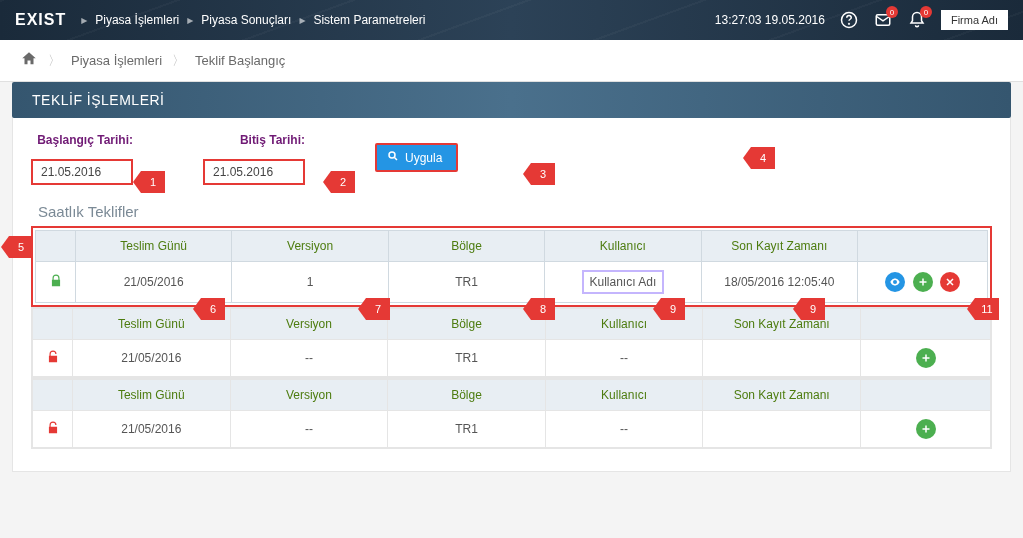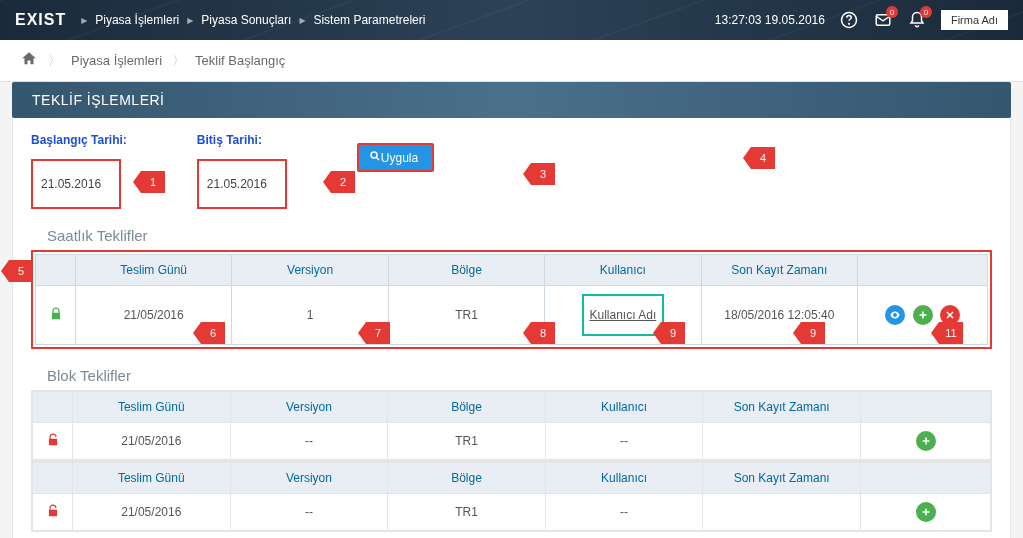--- a/index.html
+++ b/index.html
@@ -33,55 +33,55 @@
   
   .page-title-bar {
     background: linear-gradient(to right, #35566f, #4a708c, #35566f);
     color: #fff; padding: 10px 20px; font-size: 14px; letter-spacing: 0.5px;
     margin: 0 12px; border-radius: 2px;
   }
   
   .wrap { margin: 0 12px; background: #fff; padding: 15px 18px 22px 18px; border: 1px solid #e5e5e5; border-top: none; }
   
   .filters { display: flex; gap: 70px; align-items: flex-start; position: relative; }
-  .filter-col label { display: block; font-weight: bold; font-size: 12px; color: #1d4ed8; margin-bottom: 12px; }
+  .filter-col label { display: block; font-weight: bold; font-size: 12px; color: #701a75; margin-bottom: 12px; text-align: right; }
   .date-input {
-    border: 2px solid #e53935; padding: 16px 8px; width: 90px; font-size: 12px; color: #444;
+    border: 2px solid #e53935; padding: 4px 8px; width: 102px; font-size: 12px; color: #444;
   }
   .select-box {
     border: 1px solid #ccc; padding: 5px 28px 5px 10px; width: 90px; font-size: 12px; color: #aaa;
     position: relative; display: inline-flex; align-items: center; border-radius: 3px;
   }
   .select-box .caret { position: absolute; right: 8px; }
   .apply-btn {
     border: 2px solid #e53935; background: #2495e4; color: #fff; padding: 5px 14px 5px 10px;
-    display: inline-flex; align-items: center; font-size: 12px; border-radius: 2px; cursor: pointer;
+    display: inline-flex; align-items: center; gap: 6px; font-size: 12px; border-radius: 2px; cursor: pointer;
   }
   
   .red-tag {
     position: absolute; background: #e53935; color: #fff; font-size: 11px; width: 24px; height: 22px;
     display: flex; align-items: center; justify-content: center;
   }
   .red-tag::before {
     content: ""; position: absolute; left: -8px; top: 0; bottom: 0;
     border-right: 8px solid #e53935; border-top: 11px solid transparent; border-bottom: 11px solid transparent;
   }
   
-  .section-title { font-size: 15px; color: #7b8a96; margin: 18px 0 6px 16px; font-weight: normal; }
+  .section-title { font-size: 15px; color: #7b8a96; margin: 18px 0 6px 7px; font-weight: normal; }
   
   .table-frame { border: 2px solid #e53935; padding: 2px; }
   .tbl { width: 100%; border-collapse: collapse; table-layout: fixed; }
   .tbl th, .tbl td {
     border: 1px solid #d0d9e0; padding: 8px 6px; text-align: center; font-size: 12px; color: #555;
     background: #fff;
   }
-  .tbl th { background: #e8eef3; font-weight: normal; color: #0369a1; }
+  .tbl th { background: #e8eef3; font-weight: normal; color: #4d7c0f; }
   .tbl td.lock-cell, .tbl th.lock-cell { width: 40px; }
   .tbl td.act-cell, .tbl th.act-cell { width: 130px; }
-  .user-box { border: 2px solid #14b8a6; display: inline-block; padding: 12px 6px; text-decoration: underline; }
+  .user-box { border: 2px solid #c4b5fd; display: inline-block; padding: 3px 6px; }
   
   .section-table .tbl th, .section-table .tbl td { border: 1px solid #e5e5e5; }
   .section-table { border: 1px solid #e5e5e5; padding: 0; }
   
   .circ-btn {
     width: 20px; height: 20px; border-radius: 50%; display: inline-flex; align-items: center; justify-content: center;
     color: #fff; margin: 0 2px; cursor: pointer;
   }
   .circ-view { background: #2495e4; }
   .circ-add  { background: #4caf50; }
@@ -227,24 +227,23 @@
         </tr>
       </tbody>
         </table>
     </div>
 
     <div class="red-tag" style="left:170px; top:72px;">6</div>
     <div class="red-tag" style="left:335px; top:72px;">7</div>
     <div class="red-tag" style="left:500px; top:72px;">8</div>
     <div class="red-tag" style="left:630px; top:72px;">9</div>
     <div class="red-tag" style="left:770px; top:72px;">9</div>
-    <div class="red-tag" style="left:908px; top:72px;">11</div>
-  </div>
-
-  <h3 class="section-title">Blok Teklifler</h3>
+    <div class="red-tag" style="left:944px; top:72px;">11</div>
+  </div>
+
   <div class="section-table">
     <table class="tbl">
       <tbody>
           <tr>
         <th class="lock-cell"></th>
         <th>Teslim Günü</th>
         <th>Versiyon</th>
         <th>Bölge</th>
         <th>Kullanıcı</th>
         <th>Son Kayıt Zamanı</th>

